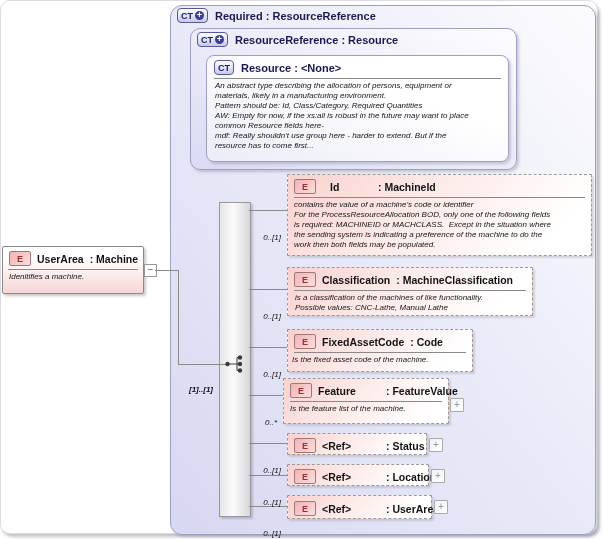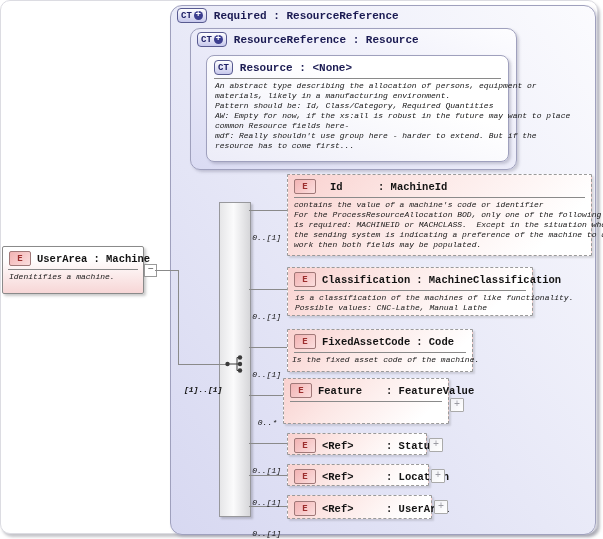--- a/index.html
+++ b/index.html
@@ -1,17 +1,17 @@
 <!DOCTYPE html>
 <html><head>
 <meta charset="utf-8">
 <style>
   html,body{margin:0;padding:0;background:#fff;}
   #canvas{position:relative;width:603px;height:539px;background:#fff;overflow:hidden;
-          font-family:Liberation Mono, monospace;}
+          font-family:Liberation Sans, sans-serif;}
   .abs{position:absolute;}
   
   #frame{left:0;top:0;width:596px;height:532px;border:1px solid #dcdce2;border-radius:10px;
          background:#fff;box-shadow:2px 3px 3px rgba(150,150,158,.55);}
   
   .ctbox{border:1px solid #9fa0bd;box-shadow:2px 2px 3px rgba(100,100,125,.30);}
   #ct-outer{left:170px;top:5px;width:424px;height:528px;border-radius:12px;
             background:linear-gradient(to top right,#d7d8f1,#e7e8f7 45%,#fbfbfe);}
   #ct-parent{left:190px;top:28px;width:325px;height:140px;border-radius:10px;
              background:linear-gradient(to top right,#dadbf3,#f2f2fb 70%,#fdfdff);}
@@ -195,20 +195,21 @@
 
   <div id="el-feature" class="abs ebox dashed">
     <div class="ehead">
       <span class="ebadge">
           <span>E</span>
         </span>
       <span class="ename w62">Feature</span>
       <span class="etype">: FeatureValue</span>
     </div>
     <div class="sep" style="margin:3px 6px 1px 6px;"></div>
+    <div class="anno" style="padding:1px 6px;">Is the feature list of the machine.</div>
   </div>
   <div class="abs plusbox" style="left:450px;top:398px;">+</div>
 
   <div id="el-status" class="abs ebox dashed">
     <div class="ehead">
       <span class="ebadge">
           <span>E</span>
         </span>
       <span class="ename w58">&lt;Ref&gt;</span>
       <span class="etype">: Status</span>

